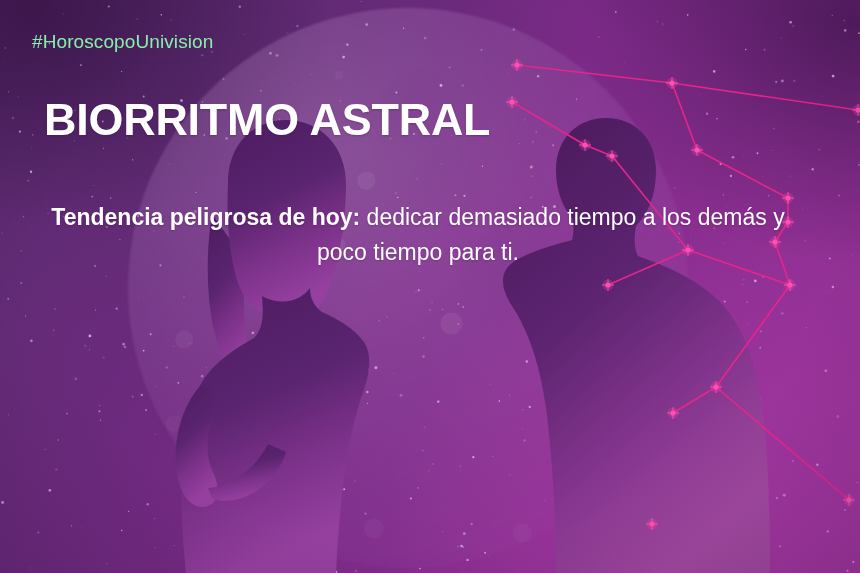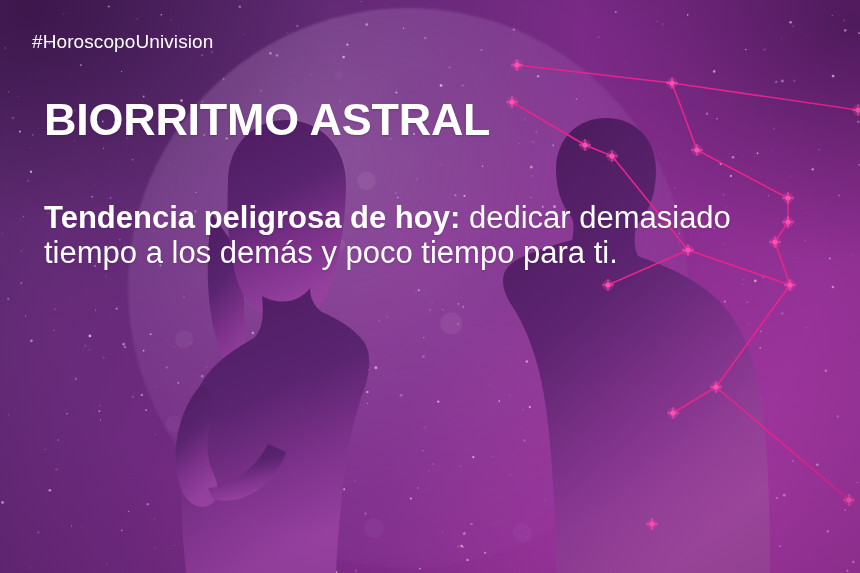--- a/index.html
+++ b/index.html
@@ -71,21 +71,21 @@
 
   
   .content { position:absolute; inset:0; }
 
   .hashtag {
     position:absolute;
     left:32px; top:31px;
     font-size:19px;
     font-weight:400;
     letter-spacing:.1px;
-    color:#ffffff;
+    color:#86efac;
     white-space:nowrap;
   }
 
   .title {
     position:absolute;
     left:44px; top:96px;
     font-size:44px;
     line-height:48px;
     font-weight:700;
     letter-spacing:-.2px;
@@ -95,25 +95,26 @@
     transform-origin:left center;
     text-shadow:0 1px 2px rgba(50,10,60,.28);
   }
 
   .body-block {
     position:absolute;
     left:44px; top:200px;
     width:748px;
   }
   .para {
-    font-size:31px;
+    font-size:23px;
     line-height:35px;
     color:#ffffff;
     font-weight:400;
     text-shadow:0 1px 2px rgba(50,10,60,.22);
+    text-align:center;
   }
   .para + .para { margin-top:37px; }
   .para b { font-weight:700; }
 </style>
 </head>
 <body>
 
 <div id="card">
 
   <div class="bg-base"></div>

